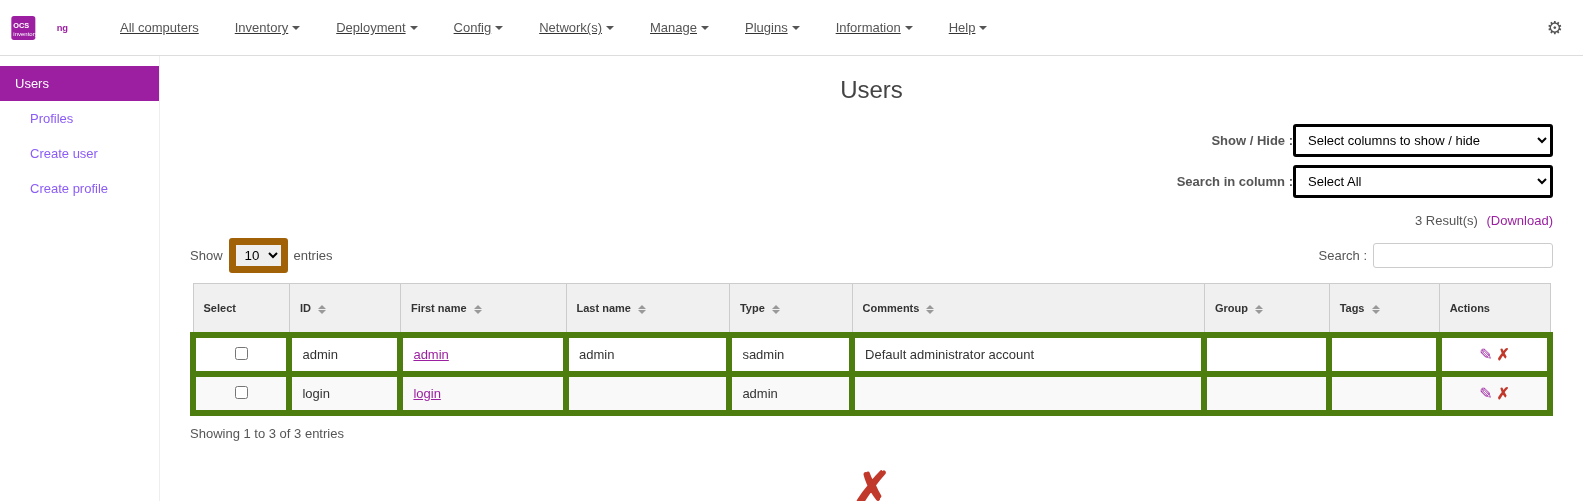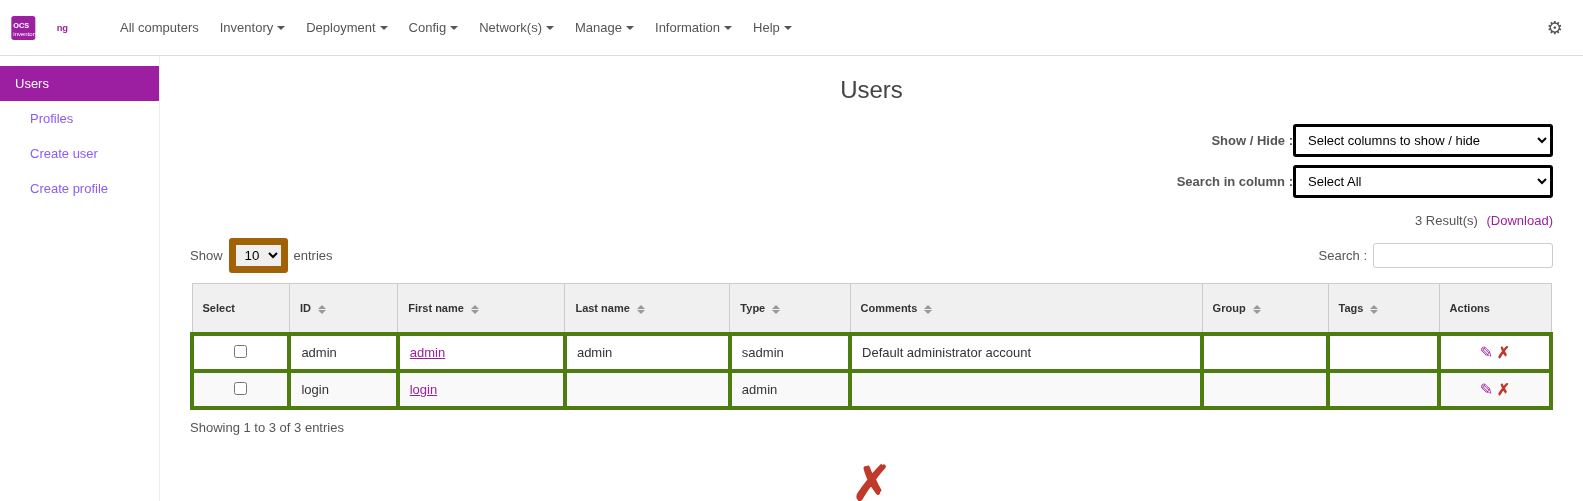--- a/index.html
+++ b/index.html
@@ -17,21 +17,22 @@
     .navbar-logo {
       display: flex;
       align-items: center;
       margin-right: 20px;
     }
     .logo-svg { width: 80px; height: 36px; }
     .nav-items {
       display: flex;
       align-items: flex-end;
       flex: 1;
-      gap: 1px;
+      gap: 16px;
+      text-decoration: underline;
     }
     .nav-item {
       display: flex;
       align-items: center;
       padding: 0 10px;
       height: 44px;
       cursor: pointer;
       color: #555;
       font-size: 13px;
       white-space: nowrap;
@@ -189,21 +190,21 @@
     }
     .sort-up, .sort-down {
       display: block;
       width: 0; height: 0;
       border-left: 4px solid transparent;
       border-right: 4px solid transparent;
     }
     .sort-up { border-bottom: 4px solid #999; margin-bottom: 1px; }
     .sort-down { border-top: 4px solid #999; }
     .data-table td {
-      border: 4px solid #4d7c0f;
+      border: 6px solid #4d7c0f;
       padding: 7px 10px;
       font-size: 13px;
     }
     .data-table tr:nth-child(odd) td { background: #fff; }
     .data-table tr:nth-child(even) td { background: #f9f9f9; }
     .link-cell { color: #9b1fa0; cursor: pointer; }
     .checkbox-cell { text-align: center; }
     .checkbox-cell input { cursor: pointer; }
 
     
@@ -249,20 +250,21 @@
       <text x="70" y="25" font-size="14" font-weight="bold" fill="#9b1fa0" font-family="Arial">ng</text>
     </svg>
   </div>
   <div class="nav-items">
     <div class="nav-item">All computers</div>
     <div class="nav-item">Inventory <span class="caret"></span></div>
     <div class="nav-item">Deployment <span class="caret"></span></div>
     <div class="nav-item">Config <span class="caret"></span></div>
     <div class="nav-item">Network(s) <span class="caret"></span></div>
     <div class="nav-item">Manage <span class="caret"></span></div>
+    <div class="nav-item">Plugins <span class="caret"></span></div>
     <div class="nav-item">Information <span class="caret"></span></div>
     <div class="nav-item">Help <span class="caret"></span></div>
   </div>
   <div class="nav-gear">⚙</div>
 </div>
 
 <div class="main-layout">
 
   <div class="sidebar">
     <div class="sidebar-item-users">Users</div>

